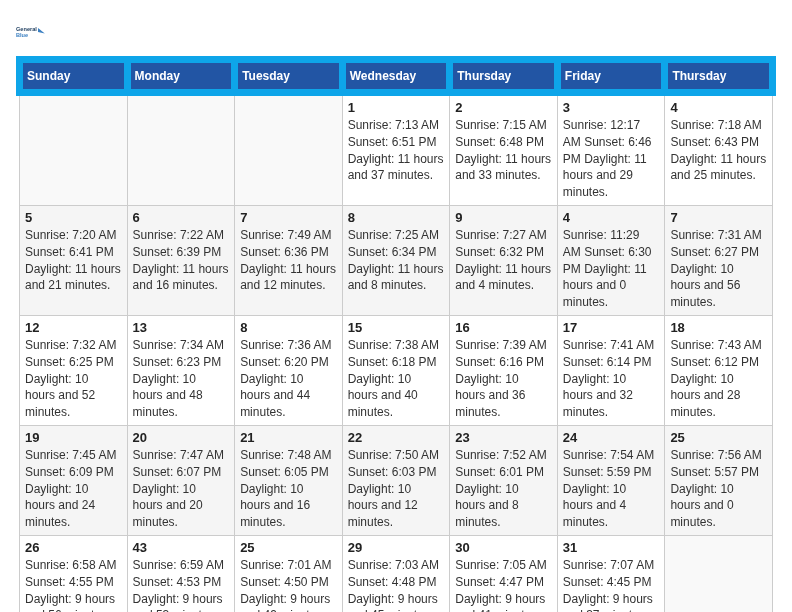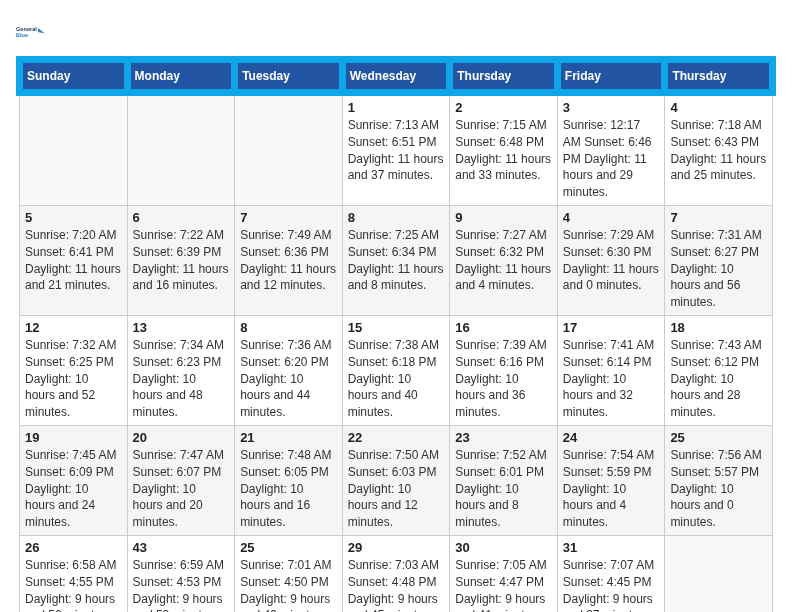--- a/index.html
+++ b/index.html
@@ -174,21 +174,21 @@
         </td>
         <td>
           <span class="day-num">9</span>
           <div class="day-detail">Sunrise: 7:27 AM
 Sunset: 6:32 PM
 Daylight: 11 hours
 and 4 minutes.</div>
         </td>
         <td>
           <span class="day-num">4</span>
-          <div class="day-detail">Sunrise: 7:29 AM
+          <div class="day-detail">Sunrise: 11:29 AM
 Sunset: 6:30 PM
 Daylight: 11 hours
 and 0 minutes.</div>
         </td>
         <td>
           <span class="day-num">7</span>
           <div class="day-detail">Sunrise: 7:31 AM
 Sunset: 6:27 PM
 Daylight: 10 hours
 and 56 minutes.</div>

